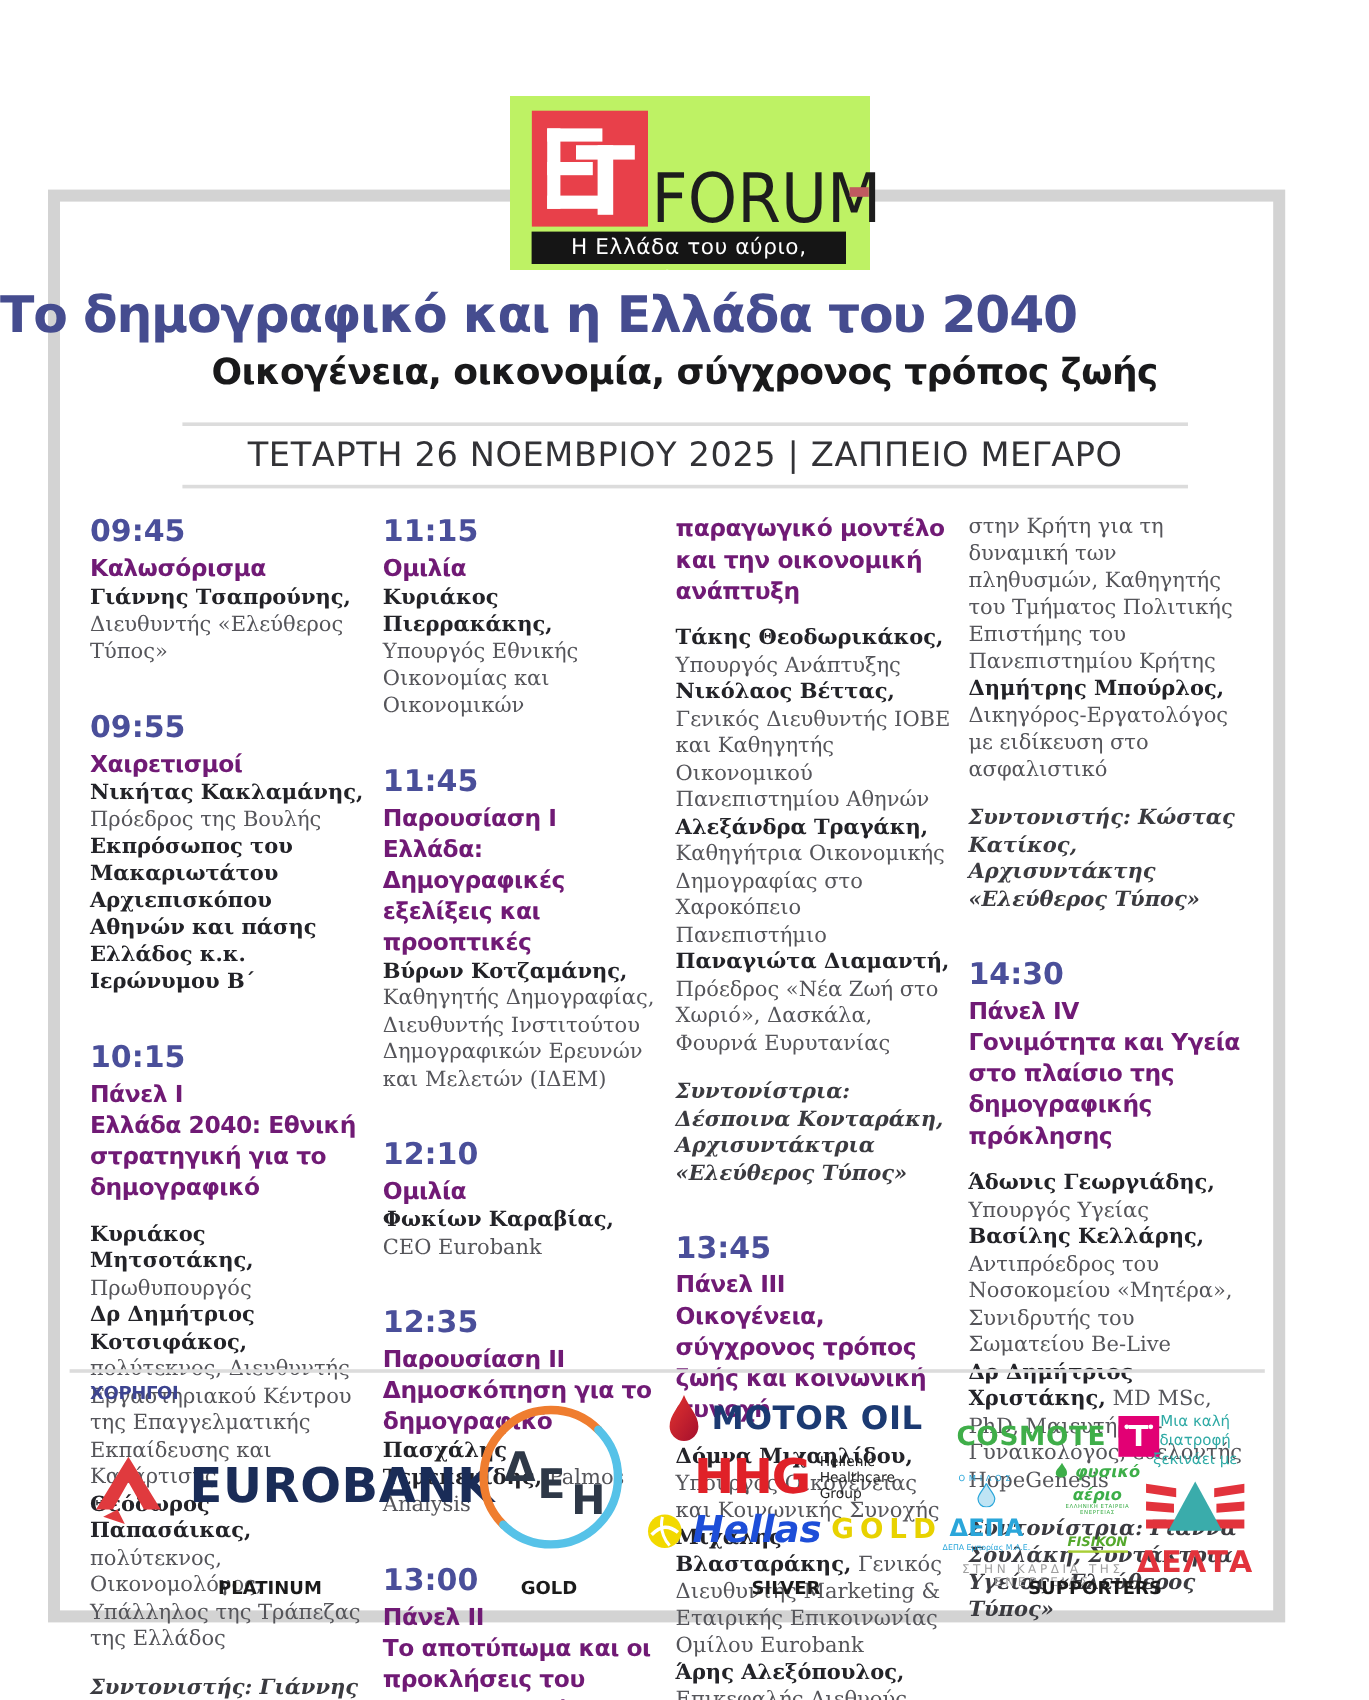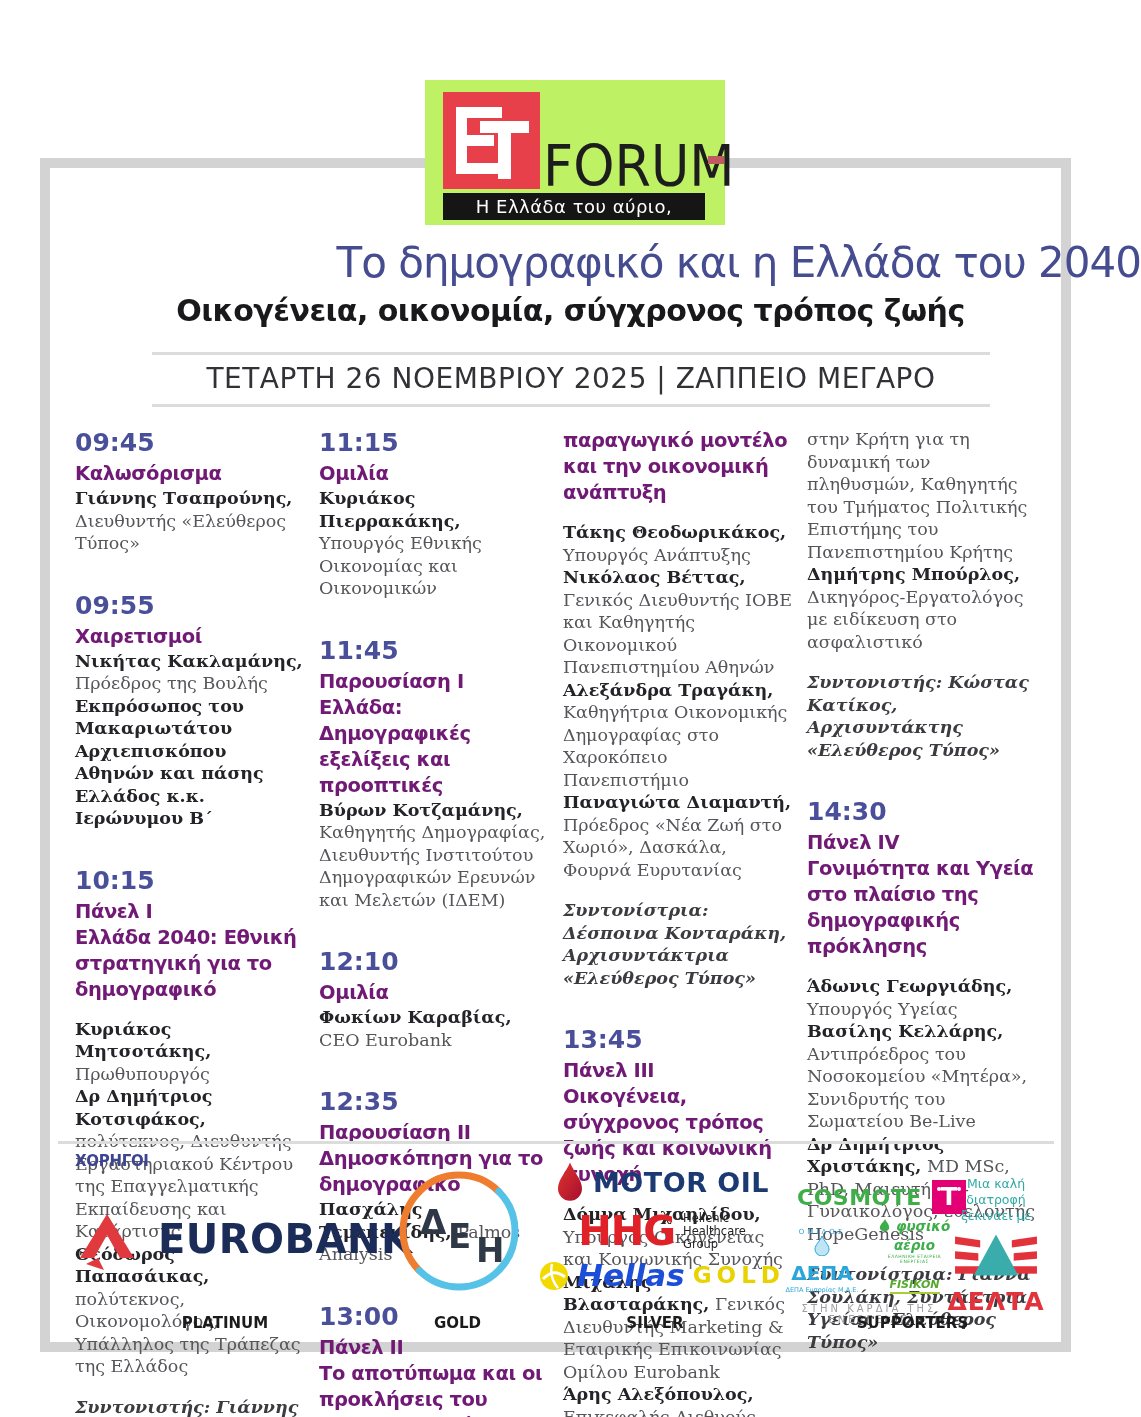--- a/index.html
+++ b/index.html
@@ -11,22 +11,22 @@
   
   .logo-block{position:absolute;left:425px;top:80px;width:300px;height:145px;background:#bef264;z-index:3;}
   .logo-inner{position:absolute;left:18px;top:12px;}
   .et-square{position:absolute;left:0;top:0;}
   .forum-text{position:absolute;left:100px;top:46px;font-size:57px;font-weight:400;color:#1d1d1d;
               letter-spacing:0px;transform:scaleX(.92);transform-origin:left;line-height:1;}
   .tagline-bar{position:absolute;left:0;top:101px;width:262px;height:27px;background:#151515;
                color:#fff;font-size:18px;text-align:center;line-height:27px;letter-spacing:.5px;}
   .red-dash{position:absolute;left:265px;top:64px;width:16px;height:8px;background:#c05a60;}
   
-  .title{position:absolute;left:0;top:238px;width:100%;text-align:right;margin:0;
-         font-size:42px;font-weight:400;letter-spacing:-1px;color:#454c8f;}
+  .title{position:absolute;left:0;top:238px;width:100%;text-align:left;margin:0;
+         font-size:42px;font-weight:700;letter-spacing:-1px;color:#454c8f;}
   .subtitle{position:absolute;left:0;top:293px;width:100%;text-align:center;margin:0;
             font-size:30px;font-weight:700;letter-spacing:-.5px;color:#19191b;}
   .dateband{position:absolute;left:152px;top:352px;width:838px;
             border-top:3px solid #dcdcdc;border-bottom:3px solid #dcdcdc;padding:7px 0 9px;}
   .dateband span{display:block;text-align:center;font-size:28px;color:#323236;letter-spacing:.5px;}
   
   .schedule{position:absolute;left:75px;top:428px;width:962px;display:flex;gap:14px;}
   .schedule-col{flex:1 1 0;min-width:0;}
   .block{margin-bottom:36px;}
   .time{font-size:25px;font-weight:700;color:#4a4f9a;margin:0 0 4px;letter-spacing:0;}

